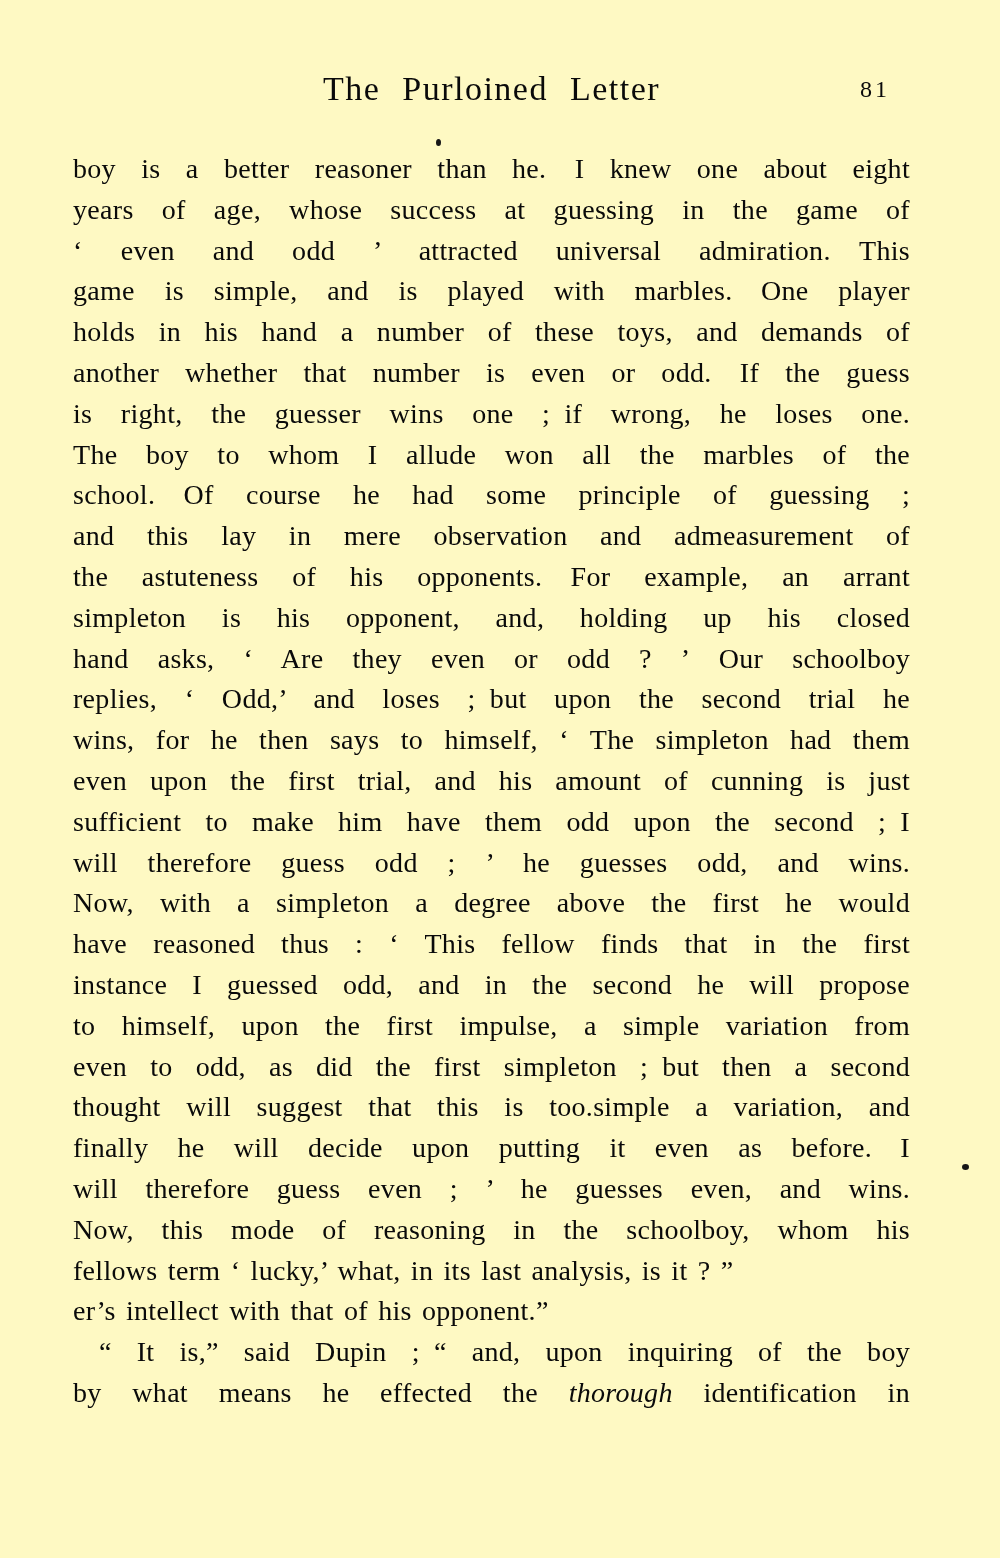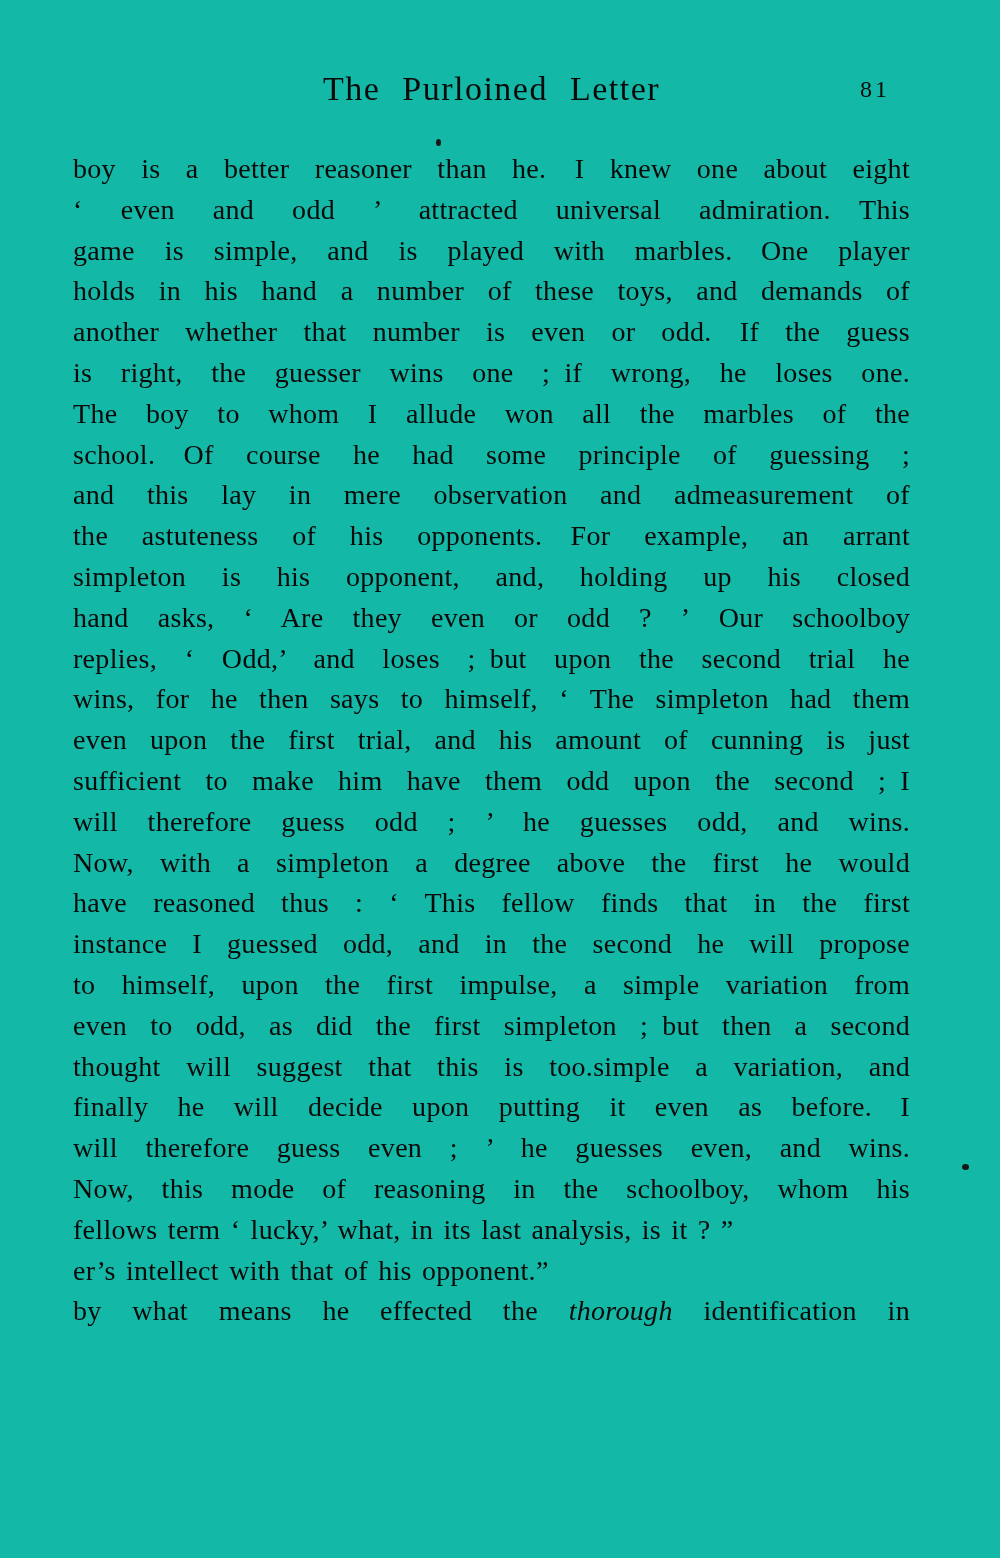--- a/index.html
+++ b/index.html
@@ -6,21 +6,21 @@
   body {
     width: 1000px;
     height: 1558px;
     background: #fdfdfc;
     font-family: "Liberation Serif", "DejaVu Serif", serif;
   }
   .page {
     position: relative;
     width: 1000px;
     height: 1558px;
-    background: #14b8a6;
+    background: #fef9c3;
     color: #0a0a0a;
     overflow: hidden;
   }
   .header {
     position: absolute;
     top: 68px;
     left: 73px;
     width: 837px;
     height: 42px;
   }
@@ -83,20 +83,21 @@
   <div class="header">
     <span class="title">The Purloined Letter</span>
     <span class="page-number">81</span>
   </div>
 
   <div class="speck speck1"></div>
   <div class="speck speck2"></div>
 
   <div class="body-text">
     <div class="line">boy is a better reasoner than he. I knew one about eight</div>
+    <div class="line">years of age, whose success at guessing in the game of</div>
     <div class="line">‘ even and odd ’ attracted universal admiration. This</div>
     <div class="line">game is simple, and is played with marbles. One player</div>
     <div class="line">holds in his hand a number of these toys, and demands of</div>
     <div class="line">another whether that number is even or odd. If the guess</div>
     <div class="line">is right, the guesser wins one ; if wrong, he loses one.</div>
     <div class="line">The boy to whom I allude won all the marbles of the</div>
     <div class="line">school. Of course he had some principle of guessing ;</div>
     <div class="line">and this lay in mere observation and admeasurement of</div>
     <div class="line">the astuteness of his opponents. For example, an arrant</div>
     <div class="line">simpleton is his opponent, and, holding up his closed</div>
@@ -110,16 +111,17 @@
     <div class="line">have reasoned thus : ‘ This fellow finds that in the first</div>
     <div class="line">instance I guessed odd, and in the second he will propose</div>
     <div class="line">to himself, upon the first impulse, a simple variation from</div>
     <div class="line">even to odd, as did the first simpleton ; but then a second</div>
     <div class="line">thought will suggest that this is too.simple a variation, and</div>
     <div class="line">finally he will decide upon putting it even as before. I</div>
     <div class="line">will therefore guess even ; ’ he guesses even, and wins.</div>
     <div class="line">Now, this mode of reasoning in the schoolboy, whom his</div>
     <div class="line end">fellows term ‘ lucky,’ what, in its last analysis, is it ? ”</div>
     <div class="line end">er’s intellect with that of his opponent.”</div>
+    <div class="line indent">“ It is,” said Dupin ; “ and, upon inquiring of the boy</div>
     <div class="line"><span>by what means he effected the </span><i>thorough</i><span> identification in</span></div>
   </div>
 
 </div>
 
 </body></html>

